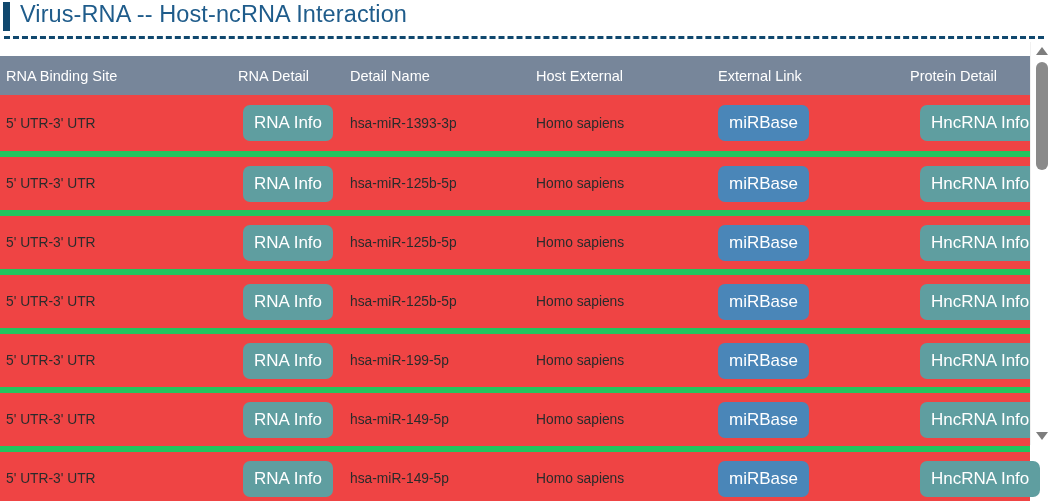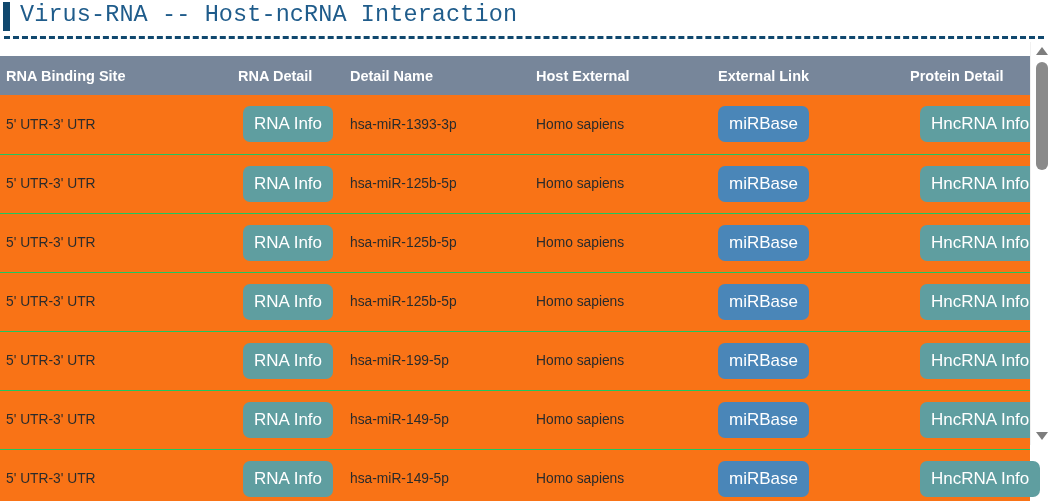--- a/index.html
+++ b/index.html
@@ -35,21 +35,20 @@
     background: #10486e;
   }
   .page-title {
     position: absolute;
     left: 20px;
     top: 1px;
     font-size: 23.5px;
     color: #1f5c8b;
     letter-spacing: 0.1px;
     white-space: nowrap;
-    font-family: Liberation Mono, monospace;
   }
   .title-rule {
     position: absolute;
     left: 4px;
     top: 36px;
     width: 1040px;
     height: 0;
     border-top: 3px dashed #10486e;
   }
 
@@ -65,35 +64,35 @@
   .data-table {
     width: 1030px;
     border-collapse: collapse;
     table-layout: fixed;
   }
 
   .data-table thead th {
     background: #77869a;
     color: #ffffff;
     font-size: 14.5px;
-    font-weight: bold;
+    font-weight: normal;
     height: 39px;
     text-align: left;
     padding: 0 0 0 0;
     vertical-align: middle;
     white-space: nowrap;
   }
 
   .data-table tbody td {
     height: 59px;
     font-size: 13.8px;
     color: #2b2b2b;
     vertical-align: middle;
-    border-bottom: 1px solid #22c55e;
-    background: #f97316;
+    border-bottom: 6px solid #22c55e;
+    background: #ef4444;
     white-space: nowrap;
     margin-left: 48px;
   }
 
   
   .col-site    { width: 238px; padding-left: 6px; }
   .col-detail  { width: 104px; }
   .col-name    { width: 186px; padding-left: 8px; }
   .col-species { width: 190px; padding-left: 8px; }
   .col-link    { width: 192px; }

